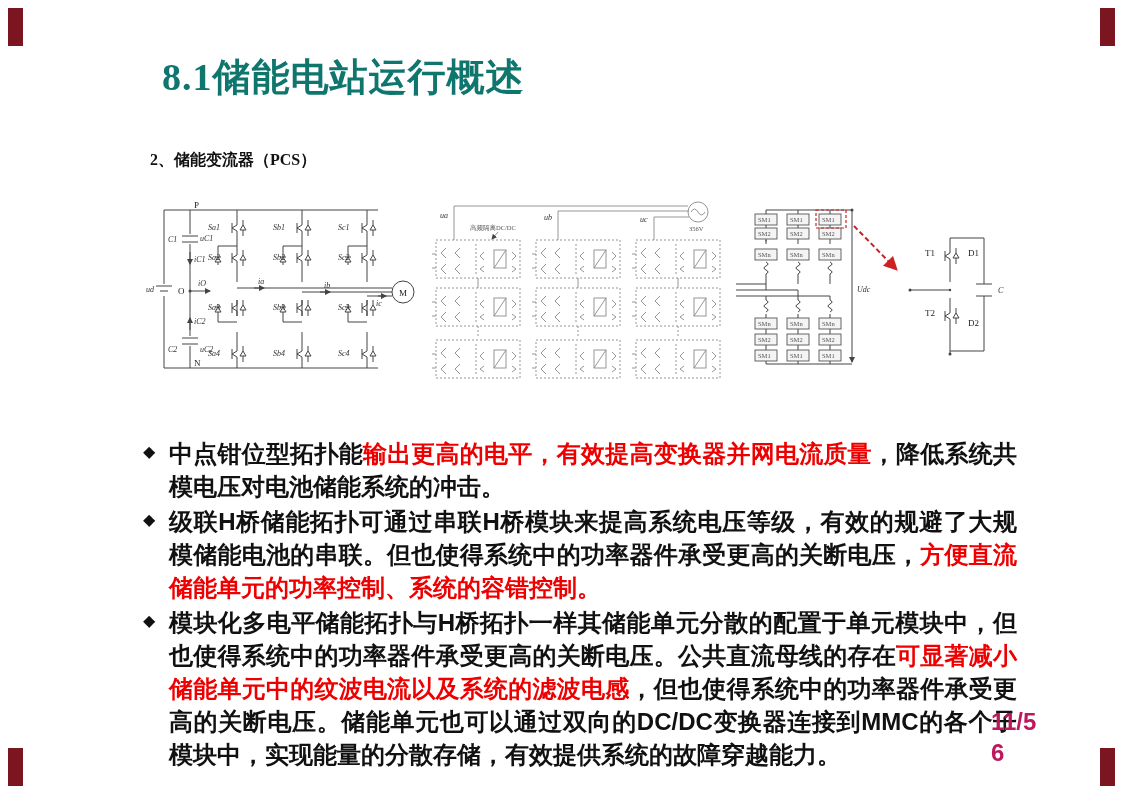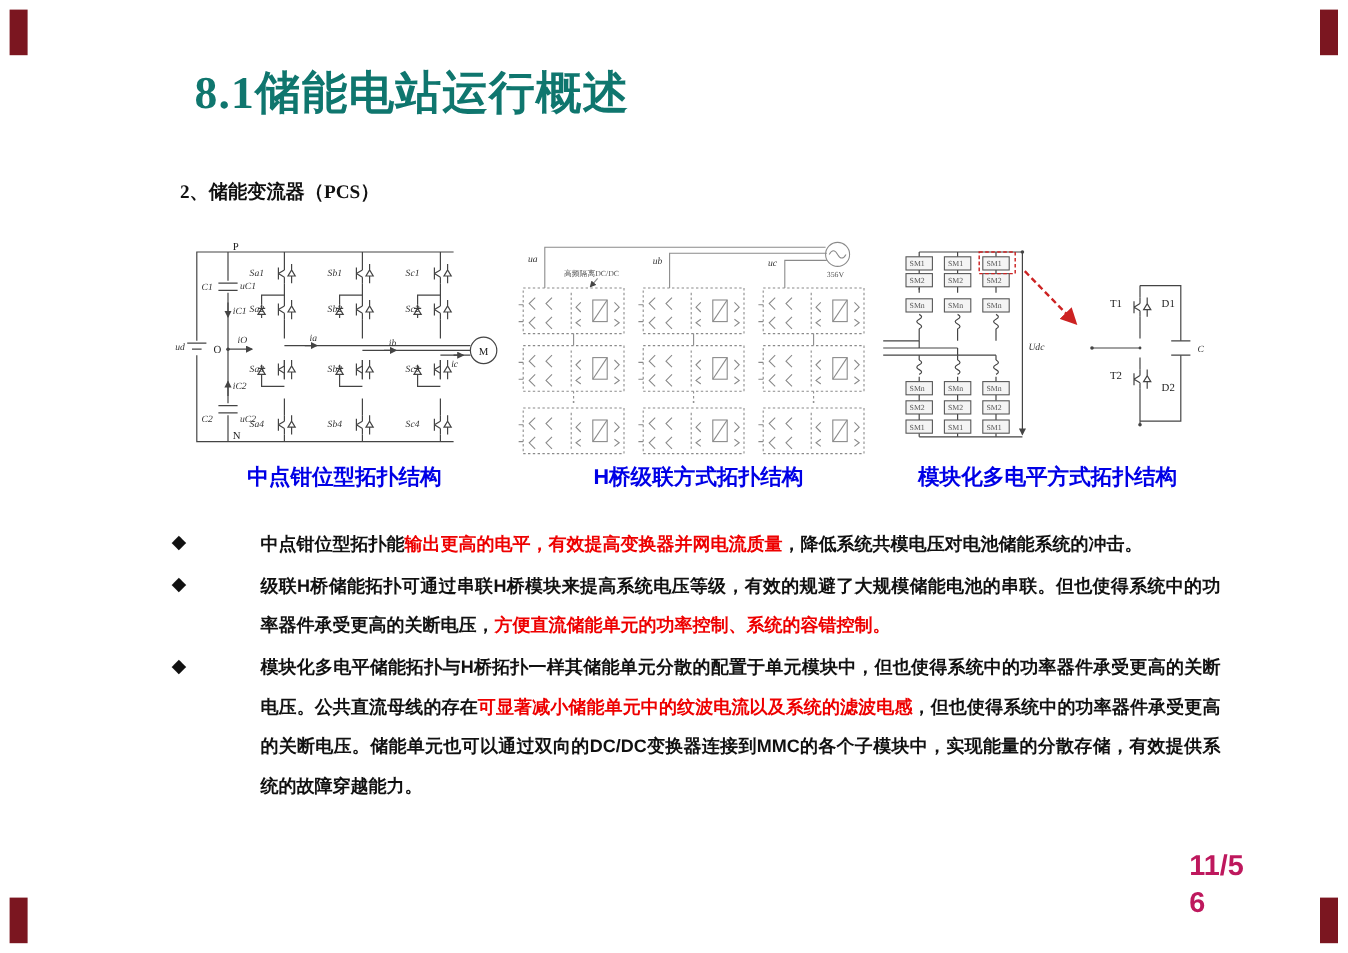--- a/index.html
+++ b/index.html
@@ -29,22 +29,22 @@
     margin-top:3px; font-size:18px; font-weight:bold; color:#0000e6;
     white-space:nowrap;
   }
 
   .bullets{position:absolute; left:143px; top:437px; width:874px;}
   .bullet{display:flex; margin-bottom:2px;}
   .marker{
     flex:0 0 26px; font-size:16px; color:#111; padding-top:5px;
   }
   .btext{
-    flex:1; font-size:15px; font-weight:bold; color:#111;
-    line-height:33px; text-align:justify;margin-left:48px;
+    flex:1; font-size:24px; font-weight:bold; color:#111;
+    line-height:33px; text-align:justify;
   }
   .btext .red{color:#ee0000;}
 
   .page-number{
     position:absolute; left:991px; top:706px; width:52px;
     font-size:24px; font-weight:bold; color:#be185d;
     line-height:31px; word-break:break-all;
   }
 
   
@@ -162,21 +162,20 @@
         <path class="sk" d="M95,92 H250 M160,96 H250 M225,100 H250"></path>
         <line class="sk" x1="112" y1="92" x2="122" y2="92" marker-end="url(#arr)"></line>
         <text class="lbl" x="116" y="88">ia</text>
         <line class="sk" x1="178" y1="96" x2="188" y2="96" marker-end="url(#arr)"></line>
         <text class="lbl" x="182" y="92">ib</text>
         <line class="sk" x1="236" y1="100" x2="244" y2="100" marker-end="url(#arr)"></line>
         <text class="lbl" x="234" y="110">ic</text>
         <circle class="sk" cx="261" cy="96" r="11"></circle>
         <text class="lbl-up" x="257" y="100">M</text>
       </svg>
-      <div class="fig-caption">中点钳位型拓扑结构</div>
     </div>
 
     <div class="figure">
       <svg width="300" height="186" viewBox="0 0 300 186">
         <defs>
           <g id="cell">
             <rect class="sk-lt" x="0" y="0" width="84" height="38" stroke-dasharray="2,2"></rect>
             <path class="sk-lt" d="M10,8 l-5,5 l5,5 M10,24 l-5,5 l5,5 M24,8 l-5,5 l5,5 M24,24 l-5,5 l5,5"></path>
             <line class="sk-lt" x1="40" y1="4" x2="40" y2="34" stroke-dasharray="2,2"></line>
             <path class="sk-lt" d="M48,12 l-4,4 l4,4 M48,26 l-4,3 l4,3"></path>
@@ -213,21 +212,20 @@
           <path class="sk-lt" d="M46,82 V92 M146,82 V92 M246,82 V92"></path>
           <path class="sk-lt" d="M46,130 V136 M146,130 V136 M246,130 V136" stroke-dasharray="2,2"></path>
           <path class="sk-lt" d="M0,58 H4 M0,72 H4 M100,58 H104 M100,72 H104 M200,58 H204 M200,72 H204
                                 M0,106 H4 M0,120 H4 M100,106 H104 M100,120 H104 M200,106 H204 M200,120 H204
                                 M0,158 H4 M0,172 H4 M100,158 H104 M100,172 H104 M200,158 H204 M200,172 H204"></path>
           <circle cx="46" cy="139" r="0.8" fill="#8a8a8a"></circle>
             <circle cx="146" cy="139" r="0.8" fill="#8a8a8a"></circle>
             <circle cx="246" cy="139" r="0.8" fill="#8a8a8a"></circle>
         </g>
       </svg>
-      <div class="fig-caption">H桥级联方式拓扑结构</div>
     </div>
 
     <div class="figure">
       <svg width="282" height="186" viewBox="0 0 282 186">
         <defs>
           <g id="smbox">
             <rect class="smbox" x="-11" y="0" width="22" height="11"></rect>
           </g>
           <g id="coil">
             <path class="sk" d="M0,0 q4,2 0,4 q-4,2 0,4 q4,2 0,4"></path>
@@ -309,21 +307,20 @@
           <path class="sk" d="M218,94 H178"></path>
           <circle cx="178" cy="94" r="1.5" fill="#444"></circle>
           <circle cx="218" cy="94" r="1.2" fill="#444"></circle>
           <path class="sk" d="M218,42 H252 V88 M252,100 V155 H218"></path>
           <path class="sk" d="M244,88 H260 M244,100 H260" stroke-width="1.4"></path>
           <text class="lbl" x="266" y="97">C</text>
           <path class="sk" d="M218,155 V158"></path>
           <circle cx="218" cy="158" r="1.5" fill="#444"></circle>
         </g>
       </svg>
-      <div class="fig-caption">模块化多电平方式拓扑结构</div>
     </div>
   </div>
 
   <div class="bullets">
       <div class="bullet">
         <span class="marker">◆</span>
         <div class="btext"><span>中点钳位型拓扑能</span><span class="red">输出更高的电平，有效提高变换器并网电流质量</span><span>，降低系统共模电压对电池储能系统的冲击。</span></div>
       </div>
       <div class="bullet">
         <span class="marker">◆</span>

